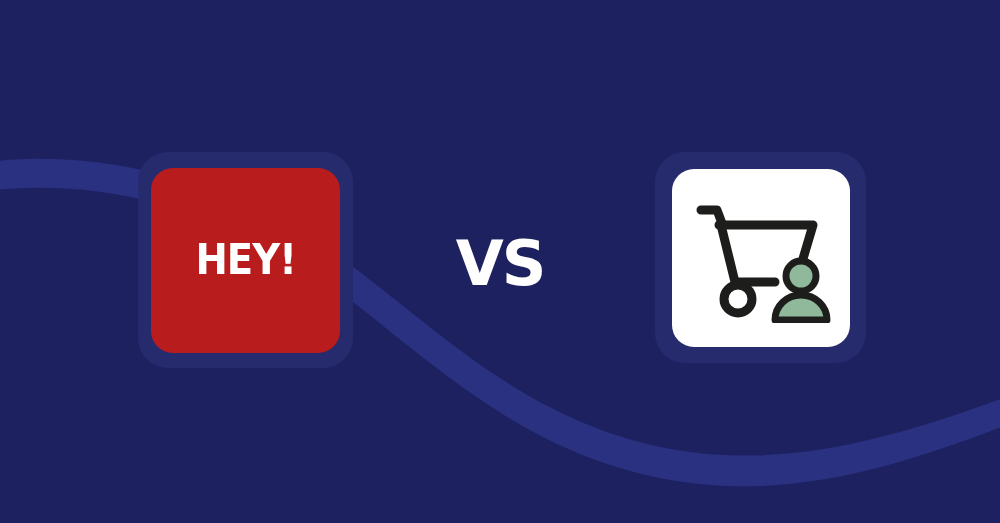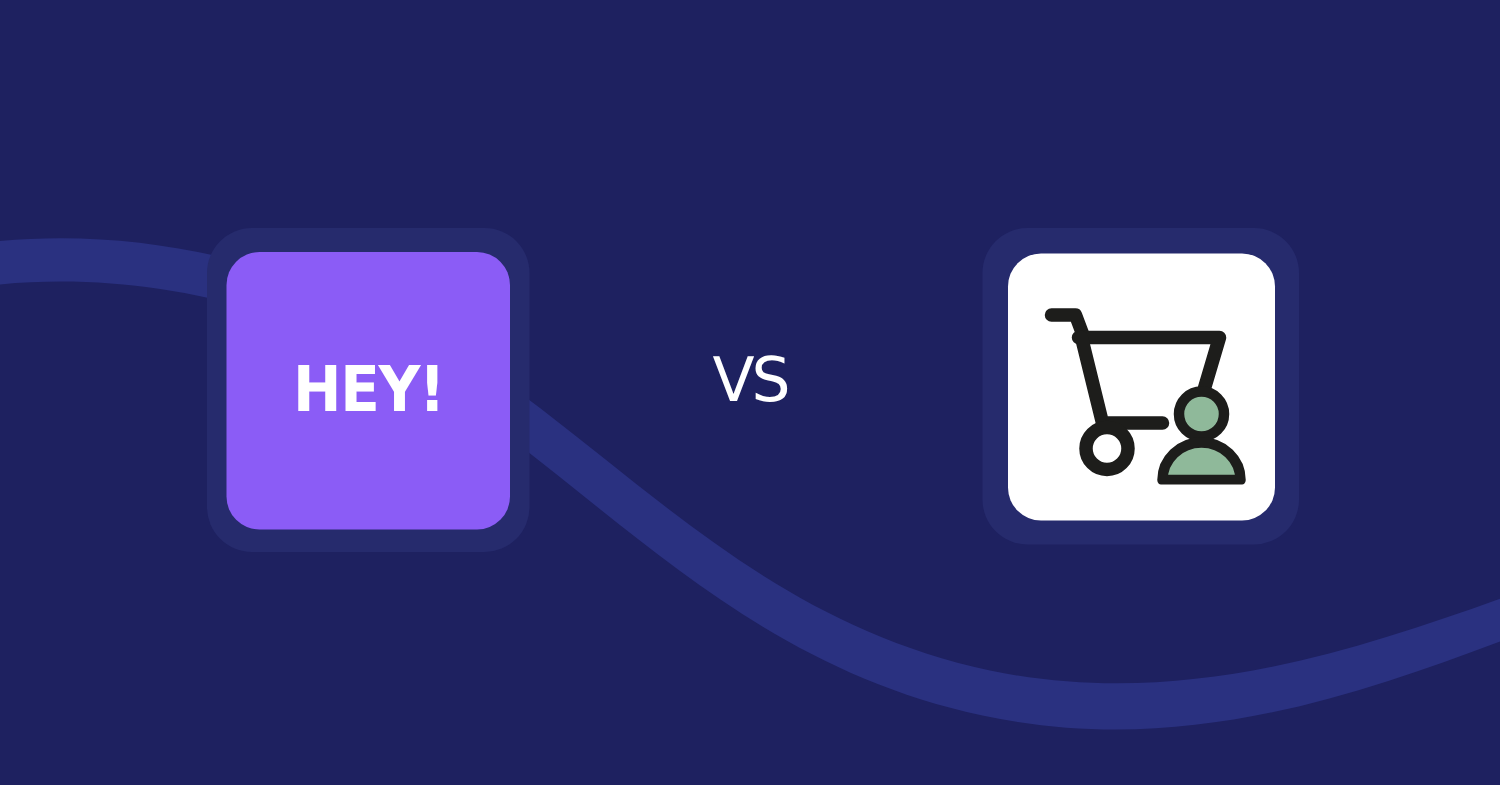--- a/index.html
+++ b/index.html
@@ -53,21 +53,21 @@
   .card-tile {
     border-radius: 22px;
     display: flex;
     align-items: center;
     justify-content: center;
     overflow: hidden;
   }
   #tile-left {
     width: 189px;
     height: 185px;
-    background: #8b5cf6;
+    background: #b91c1c;
   }
   #tile-right {
     width: 178px;
     height: 178px;
     background: #ffffff;
   }
 
   #hey-wordmark {
     color: #ffffff;
     font-family: "DejaVu Sans", sans-serif;
@@ -80,22 +80,22 @@
   }
 
   #vs-label {
     position: absolute;
     left: 0;
     right: 0;
     top: 233px;
     text-align: center;
     color: #ffffff;
     font-family: "DejaVu Sans", sans-serif;
-    font-weight: normal;
-    font-size: 41px;
+    font-weight: bold;
+    font-size: 62px;
     letter-spacing: -2px;
     line-height: 1;
     user-select: none;
   }
 
   #cart-user-icon { display: block; }
 </style>
 </head>
 <body>
 

